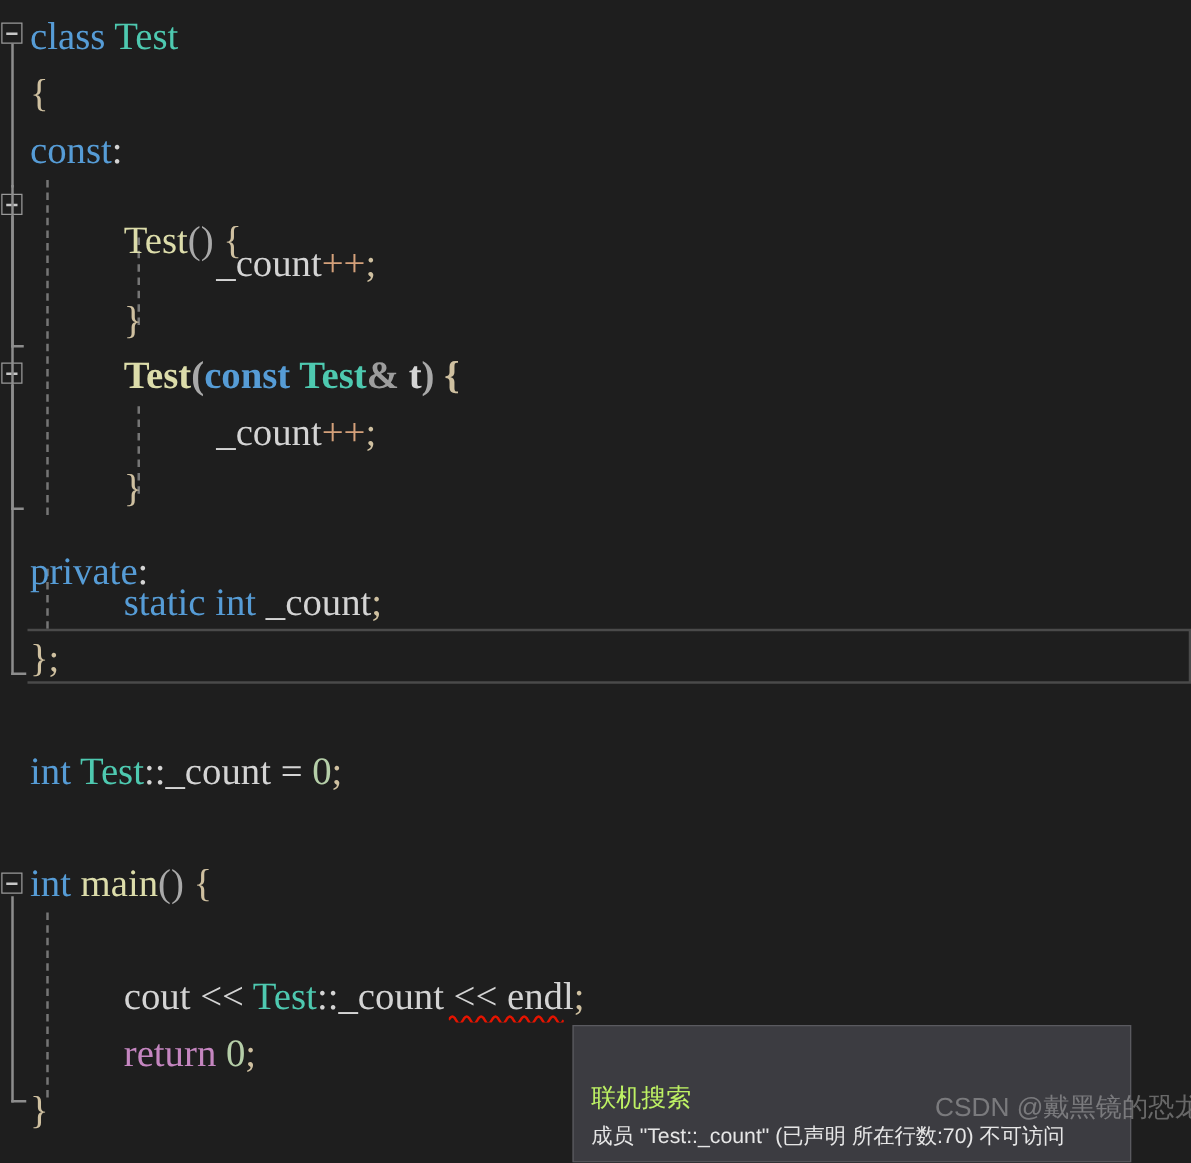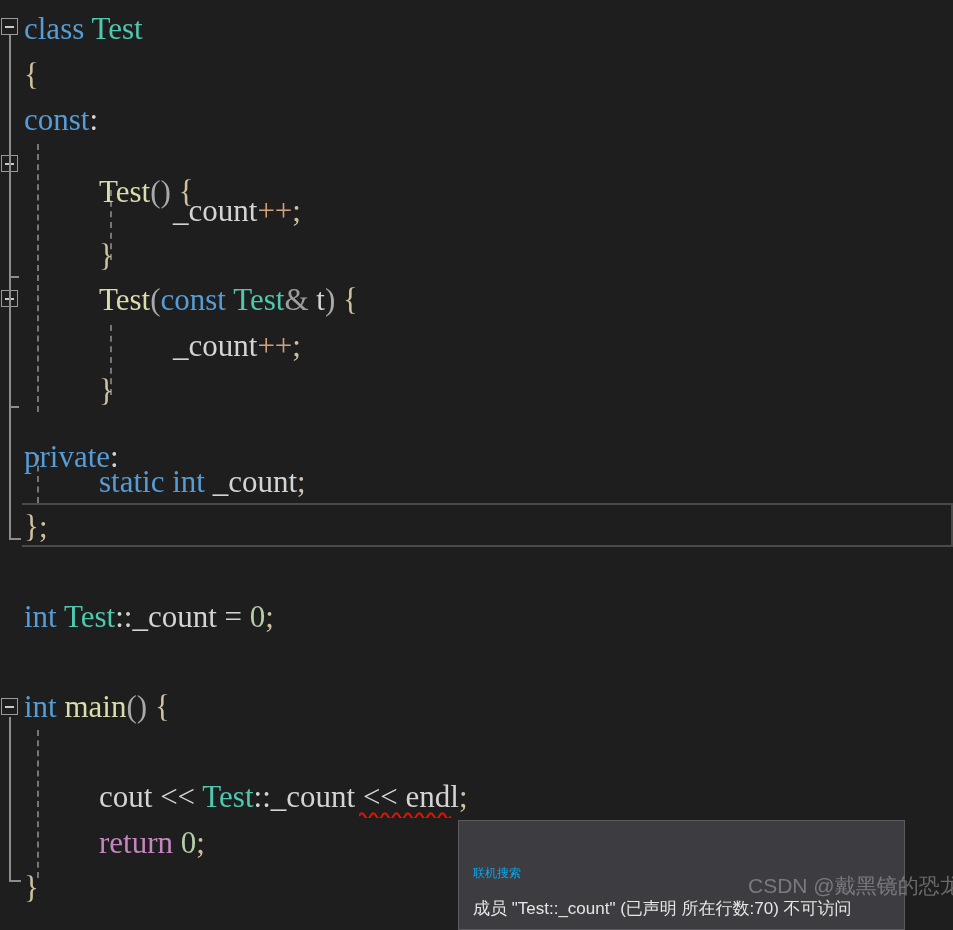--- a/index.html
+++ b/index.html
@@ -153,22 +153,22 @@
   }
   #tt-icon {
     display: inline-block;
     width: 22px;
     height: 20px;
     vertical-align: -4px;
     margin-right: 6px;
   }
   #tt-link {
     top: 44px;
-    font-size: 12px;
-    color: #0ea5e9;
+    font-size: 20px;
+    color: #bef264;
     cursor: pointer;
   }
   #tt-message {
     top: 76px;
     font-size: 17px;
     color: #e6e6e6;
   }
   .tt-key  { color: #569cd6; }
   .tt-type { color: #4ec9b0; }
   .tt-id   { color: #e8e8e8; }
@@ -226,21 +226,21 @@
     <div class="line" style="left:24px; top:52px;"><span class="t-brace">{</span></div>
 
     <div class="line" style="left:24px; top:97px;"><span class="t-key">const</span><span class="t-punc">:</span></div>
 
     <div class="line" style="left:99px; top:157px;margin-top:12px;"><span class="t-func">Test</span><span class="t-paren">(</span><span class="t-paren">)</span> <span class="t-brace">{</span></div>
 
     <div class="line" style="left:173px; top:188px;"><span class="t-plain">_count</span><span class="t-op">++</span><span class="t-brace">;</span></div>
 
     <div class="line" style="left:99px; top:233px;"><span class="t-brace">}</span></div>
 
-    <div class="line" style="left:99px; top:277px;"><span class="t-func">Test</span><span class="t-paren">(</span><span class="t-key">const</span> <span class="t-type">Test</span><span class="t-amp">&amp;</span> <span class="t-plain">t</span><span class="t-paren">)</span> <span class="t-brace">{</span></div>
+    <div class="line" style="left:99px; top:277px;font-weight:bold;"><span class="t-func">Test</span><span class="t-paren">(</span><span class="t-key">const</span> <span class="t-type">Test</span><span class="t-amp">&amp;</span> <span class="t-plain">t</span><span class="t-paren">)</span> <span class="t-brace">{</span></div>
 
     <div class="line" style="left:173px; top:323px;"><span class="t-plain">_count</span><span class="t-op">++</span><span class="t-brace">;</span></div>
 
     <div class="line" style="left:99px; top:368px;"><span class="t-brace">}</span></div>
 
     <div class="line" style="left:24px; top:434px;text-align:right;"><span class="t-key">private</span><span class="t-punc">:</span></div>
 
     <div class="line" style="left:99px; top:459px;"><span class="t-key">static</span> <span class="t-key">int</span> <span class="t-plain">_count</span><span class="t-brace">;</span></div>
 
     <div class="line" style="left:24px; top:504px;"><span class="t-brace">};</span></div>

